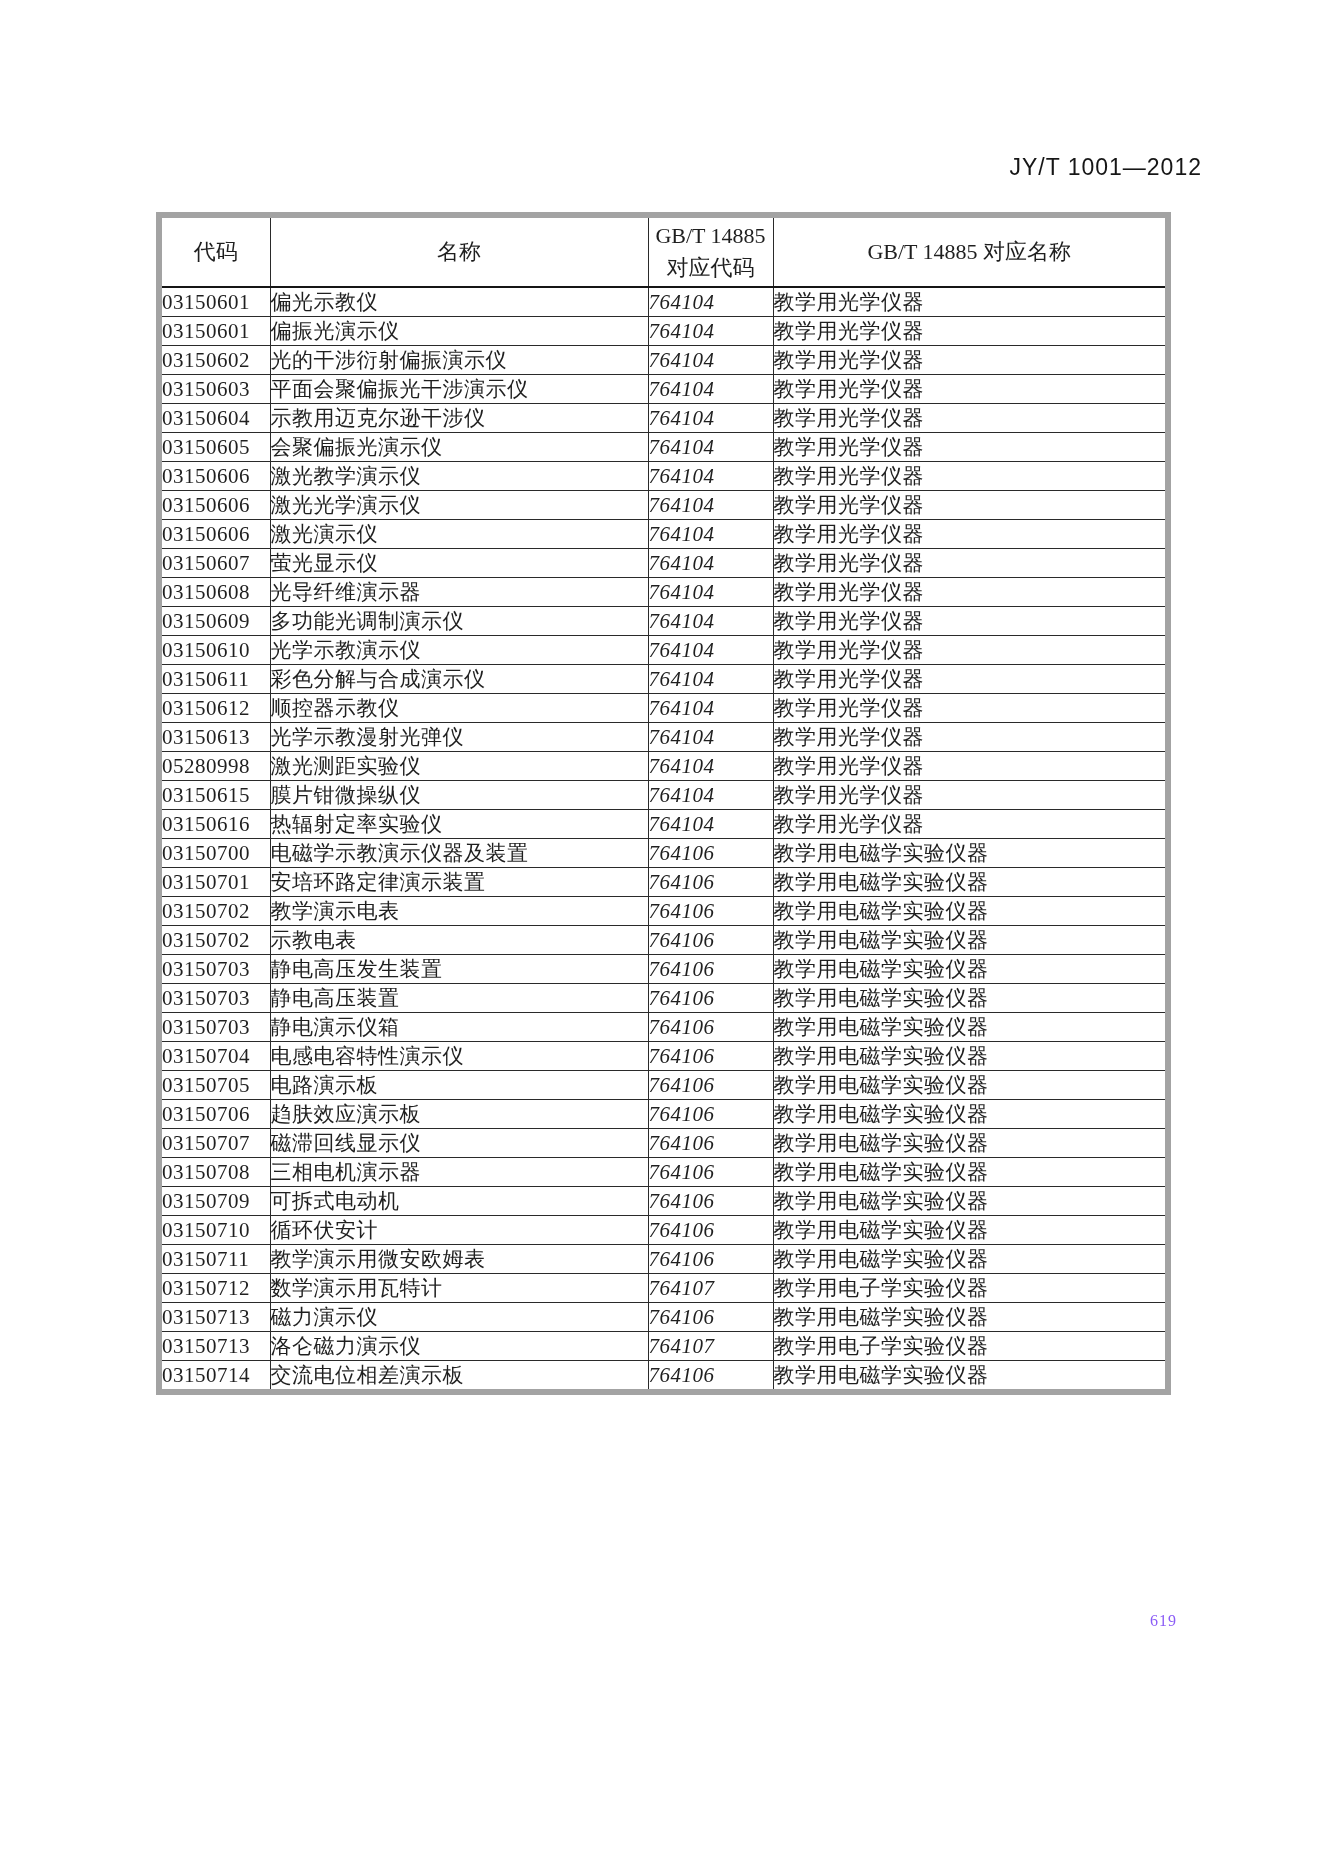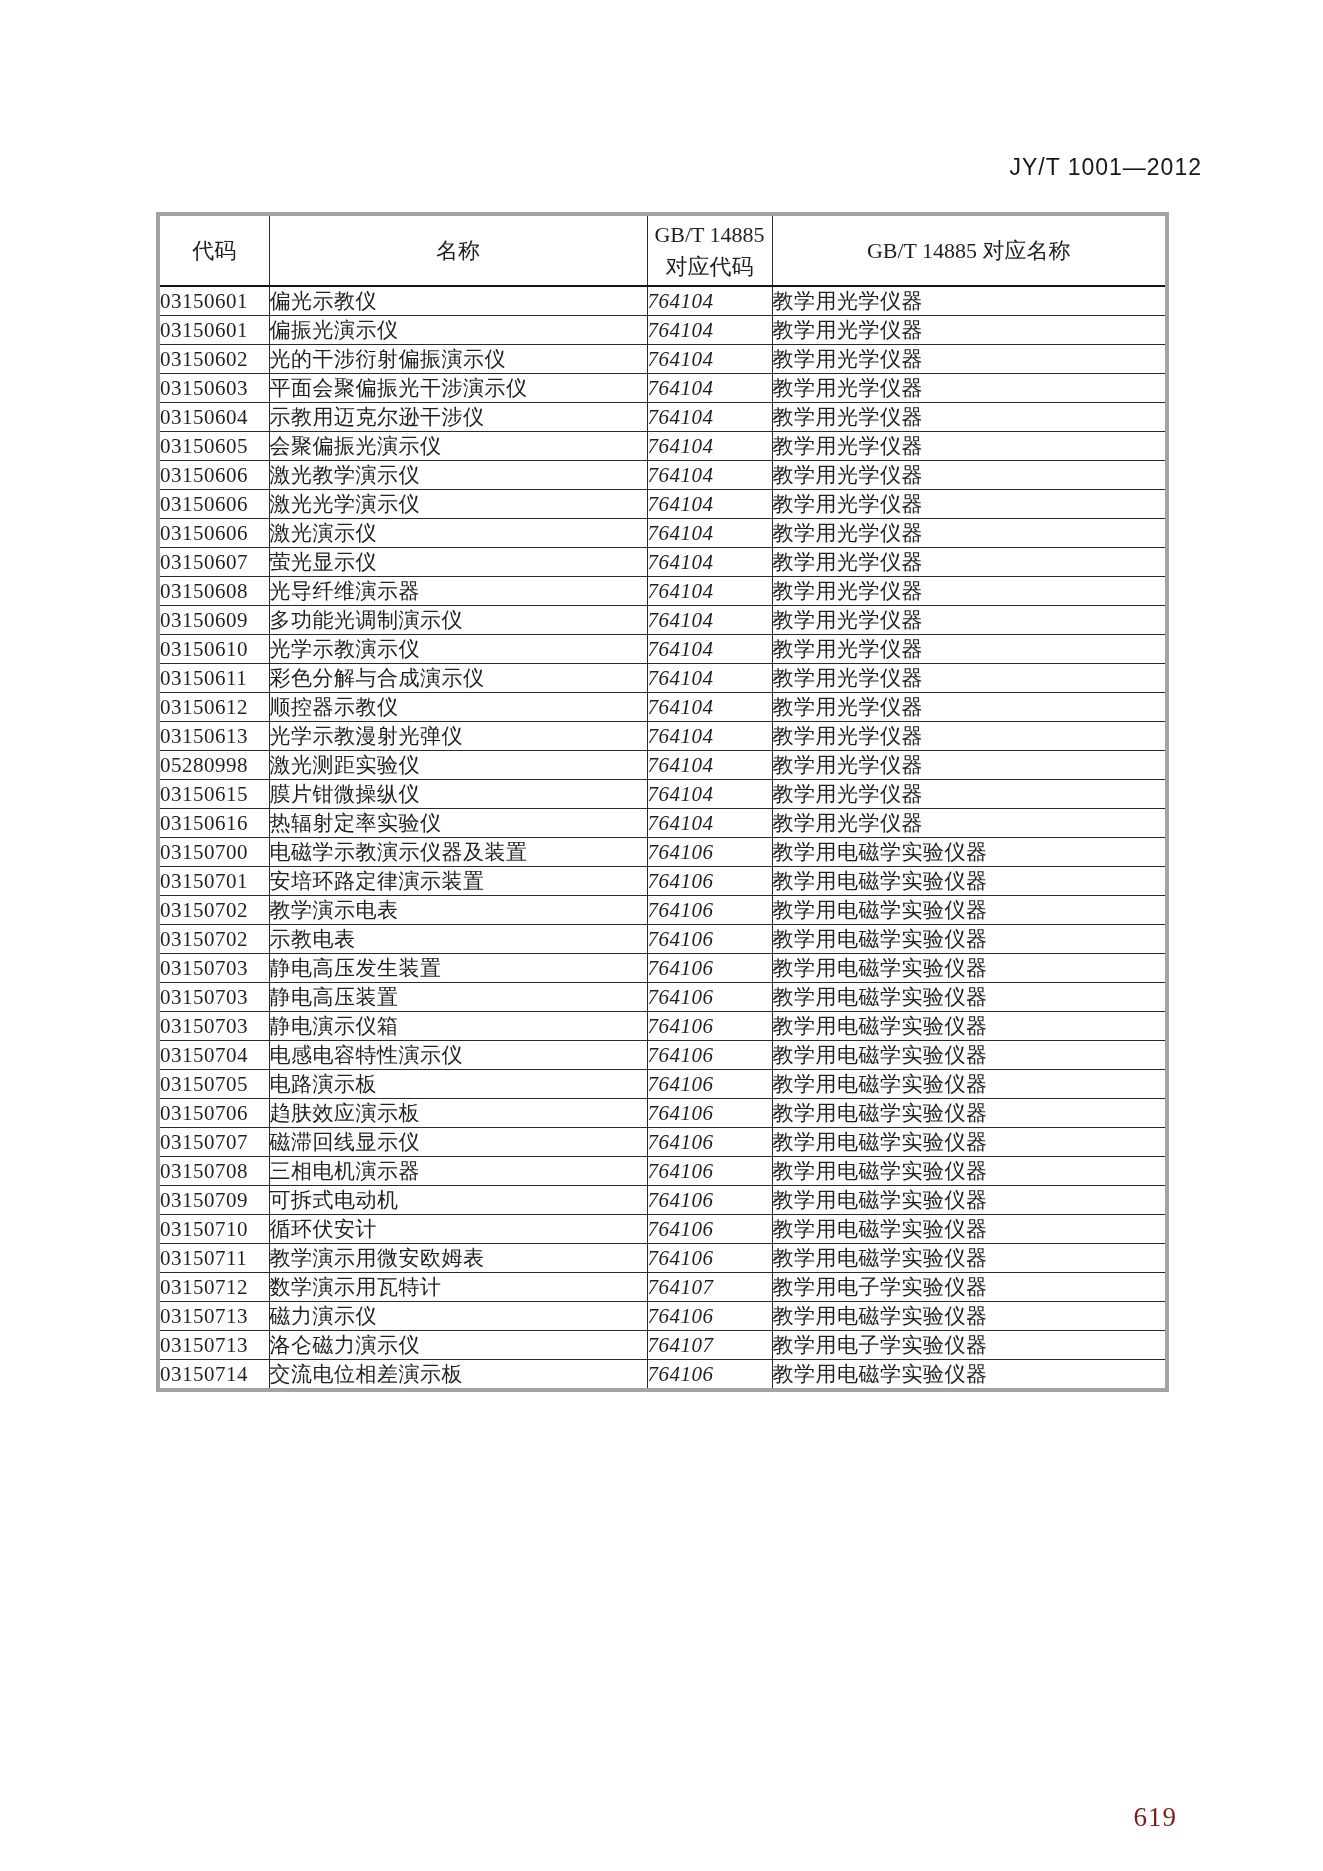--- a/index.html
+++ b/index.html
@@ -24,21 +24,21 @@
     color: #161616;
     white-space: nowrap;
   }
   table.code-table {
     position: absolute;
     left: 156px;
     top: 212px;
     width: 1009px;
     border-collapse: collapse;
     table-layout: fixed;
-    border: 4px solid #a3a3a3;
+    border: 6px solid #a3a3a3;
   }
   table.code-table col.c1 { width: 111px; }
   table.code-table col.c2 { width: 378px; }
   table.code-table col.c3 { width: 125px; }
   table.code-table col.c4 { width: 395px; }
   table.code-table th, table.code-table td {
     border: 1px solid #2a2a2a;
     padding: 0;
     overflow: hidden;
     white-space: nowrap;
@@ -56,25 +56,25 @@
   table.code-table tbody td {
     font-size: 21px;
     vertical-align: middle;
   }
   td.cell-code  { padding-left: 3px;  letter-spacing: 0.5px; }
   td.cell-name  { padding-left: 7px;  letter-spacing: 0.5px; }
   td.cell-gcode { padding-left: 5px;  letter-spacing: 0.5px; font-style: italic; }
   td.cell-gname { padding-left: 7px;  letter-spacing: 0.5px; }
   .page-number {
     position: absolute;
-    top: 1802px;
+    top: 1612px;
     right: 146px;
-    font-size: 27px;
+    font-size: 16px;
     letter-spacing: 1px;
-    color: #7f1d1d;
+    color: #8b5cf6;
   }
   .hdr-two-line span { display: block; }
 </style>
 </head>
 <body>
 
 <div class="doc-header-code">JY/T 1001—2012</div>
 
 <table class="code-table">
   <colgroup>

